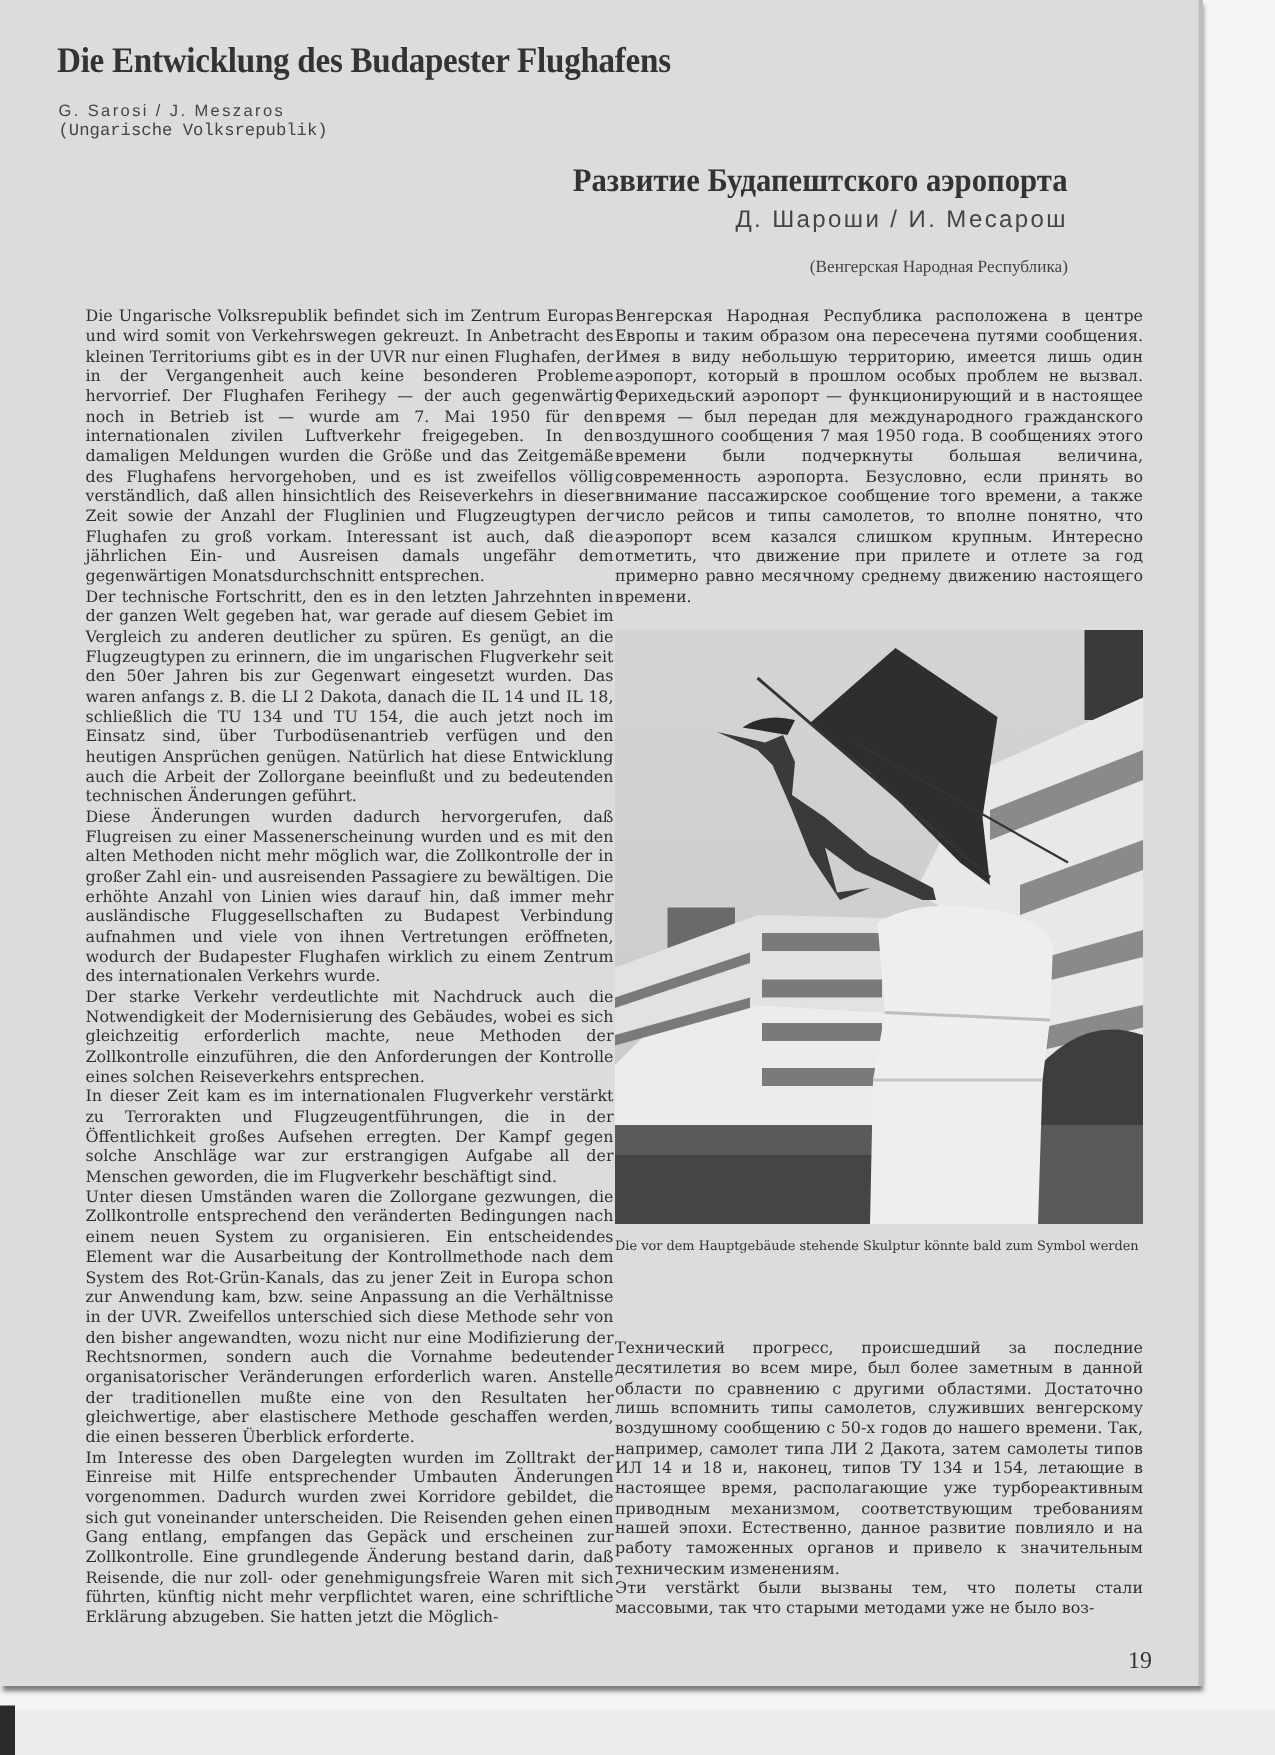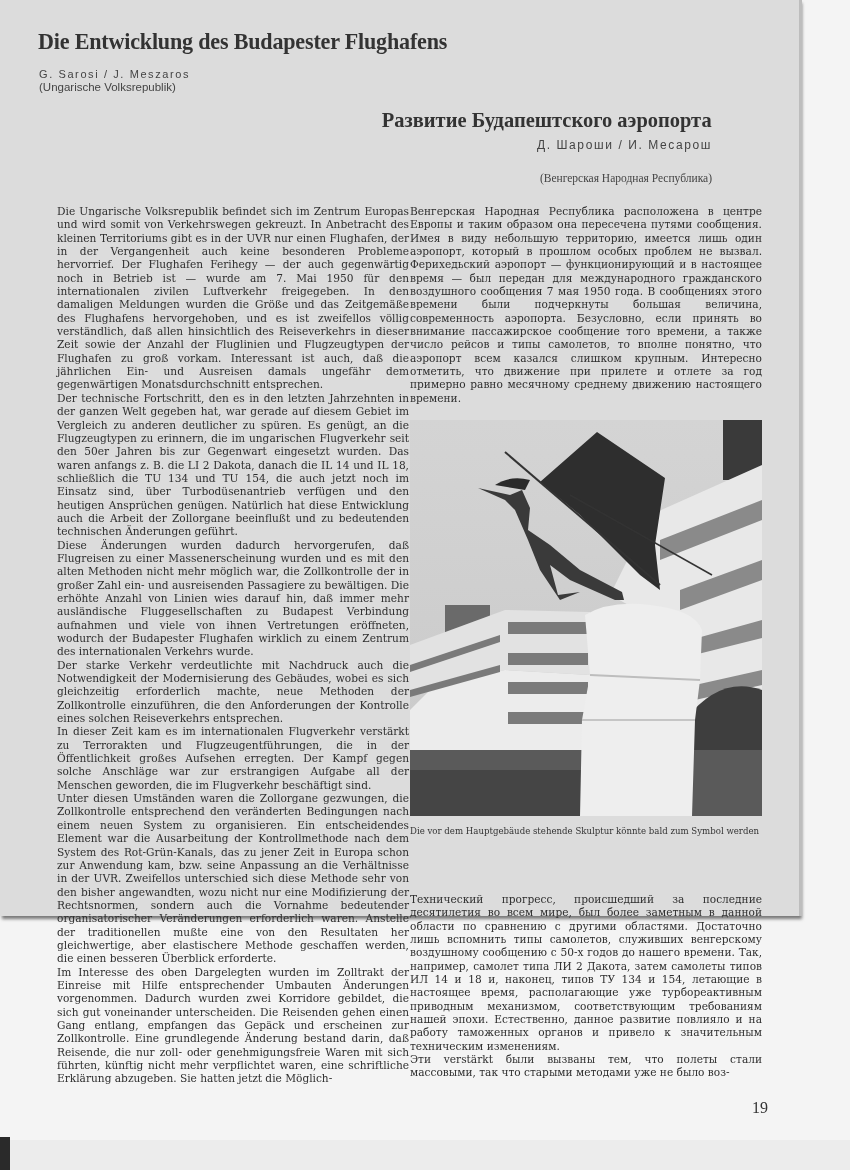--- a/index.html
+++ b/index.html
@@ -1,25 +1,25 @@
 <!DOCTYPE html>
 <html><head>
 <meta charset="utf-8">
 <style>
   html, body { margin:0; padding:0; }
   body { width:850px; height:1170px; background:#f4f4f4; position:relative; overflow:hidden; font-family:"DejaVu Serif", serif; color:#2a2a2a; }
-  .page { position:absolute; left:0; top:0; width:800px; height:916px; background:#dcdcdc; box-shadow: 2px 3px 3px rgba(0,0,0,0.5); }
+  .page { position:absolute; left:0; top:0; width:800px; height:1124px; background:#dcdcdc; box-shadow: 2px 3px 3px rgba(0,0,0,0.5); }
   .page::after { content:""; position:absolute; right:-2px; top:0; width:3px; height:100%; background:#bdbdbd; }
   .edge-left { position:absolute; left:0; top:1137px; width:10px; height:33px; background:#2a2a2a; }
   .bottom-strip { position:absolute; left:10px; top:1140px; width:840px; height:30px; background:#ececec; }
   .title-de { position:absolute; left:38px; top:28px; font-family:"Liberation Serif", serif; font-weight:bold; font-size:24px; letter-spacing:-0.2px; color:#333; transform:scaleX(0.92); transform-origin:left; white-space:nowrap; }
   .authors-de { position:absolute; left:39px; top:68px; font-family:"Liberation Sans", sans-serif; font-size:11px; letter-spacing:1.6px; color:#444; }
-  .country-de { position:absolute; left:39px; top:81px; font-family:Liberation Sans, sans-serif; font-size:11.5px; color:#444; }
+  .country-de { position:absolute; left:39px; top:81px; font-family:Liberation Mono, monospace; font-size:11.5px; color:#444; }
   .title-ru { position:absolute; right:88px; top:107px; font-family:"Liberation Serif", serif; font-weight:bold; font-size:22px; color:#333; transform:scaleX(0.93); transform-origin:right; white-space:nowrap; }
-  .authors-ru { position:absolute; right:88px; top:138px; font-family:"Liberation Sans", sans-serif; font-size:12px; letter-spacing:1.6px; color:#444; }
+  .authors-ru { position:absolute; right:88px; top:138px; font-family:"Liberation Sans", sans-serif; font-size:16px; letter-spacing:1.6px; color:#444; }
   .country-ru { position:absolute; right:88px; top:152px; font-family:"Liberation Serif", serif; font-size:11.5px; color:#444;margin-top:20px; }
   .col { position:absolute; font-family:"DejaVu Serif", serif; font-size:10.6px; line-height:13.35px; text-align:justify; color:#2e2e2e; }
   .col p { margin:0; text-indent:0; }
   .col-de { left:37px; top:205px; width:352px;margin-left:20px; }
   .col-ru-top { left:410px; top:205px; width:352px; }
   .col-ru-bottom { left:410px; top:893px; width:352px; }
   .photo { position:absolute; left:410px; top:420px; width:352px; height:396px; background:#cfcfcf; overflow:hidden; }
   .caption { position:absolute; left:410px; top:826px; width:352px; font-family:"DejaVu Serif", serif; font-weight:normal; font-size:8.6px; line-height:11px; color:#333; text-align:justify; }
   .caption p { margin:0 0 7px 0; }
   .page-number { position:absolute; left:752px; top:1099px; font-family:Liberation Serif, serif; font-size:16px; color:#333; }

